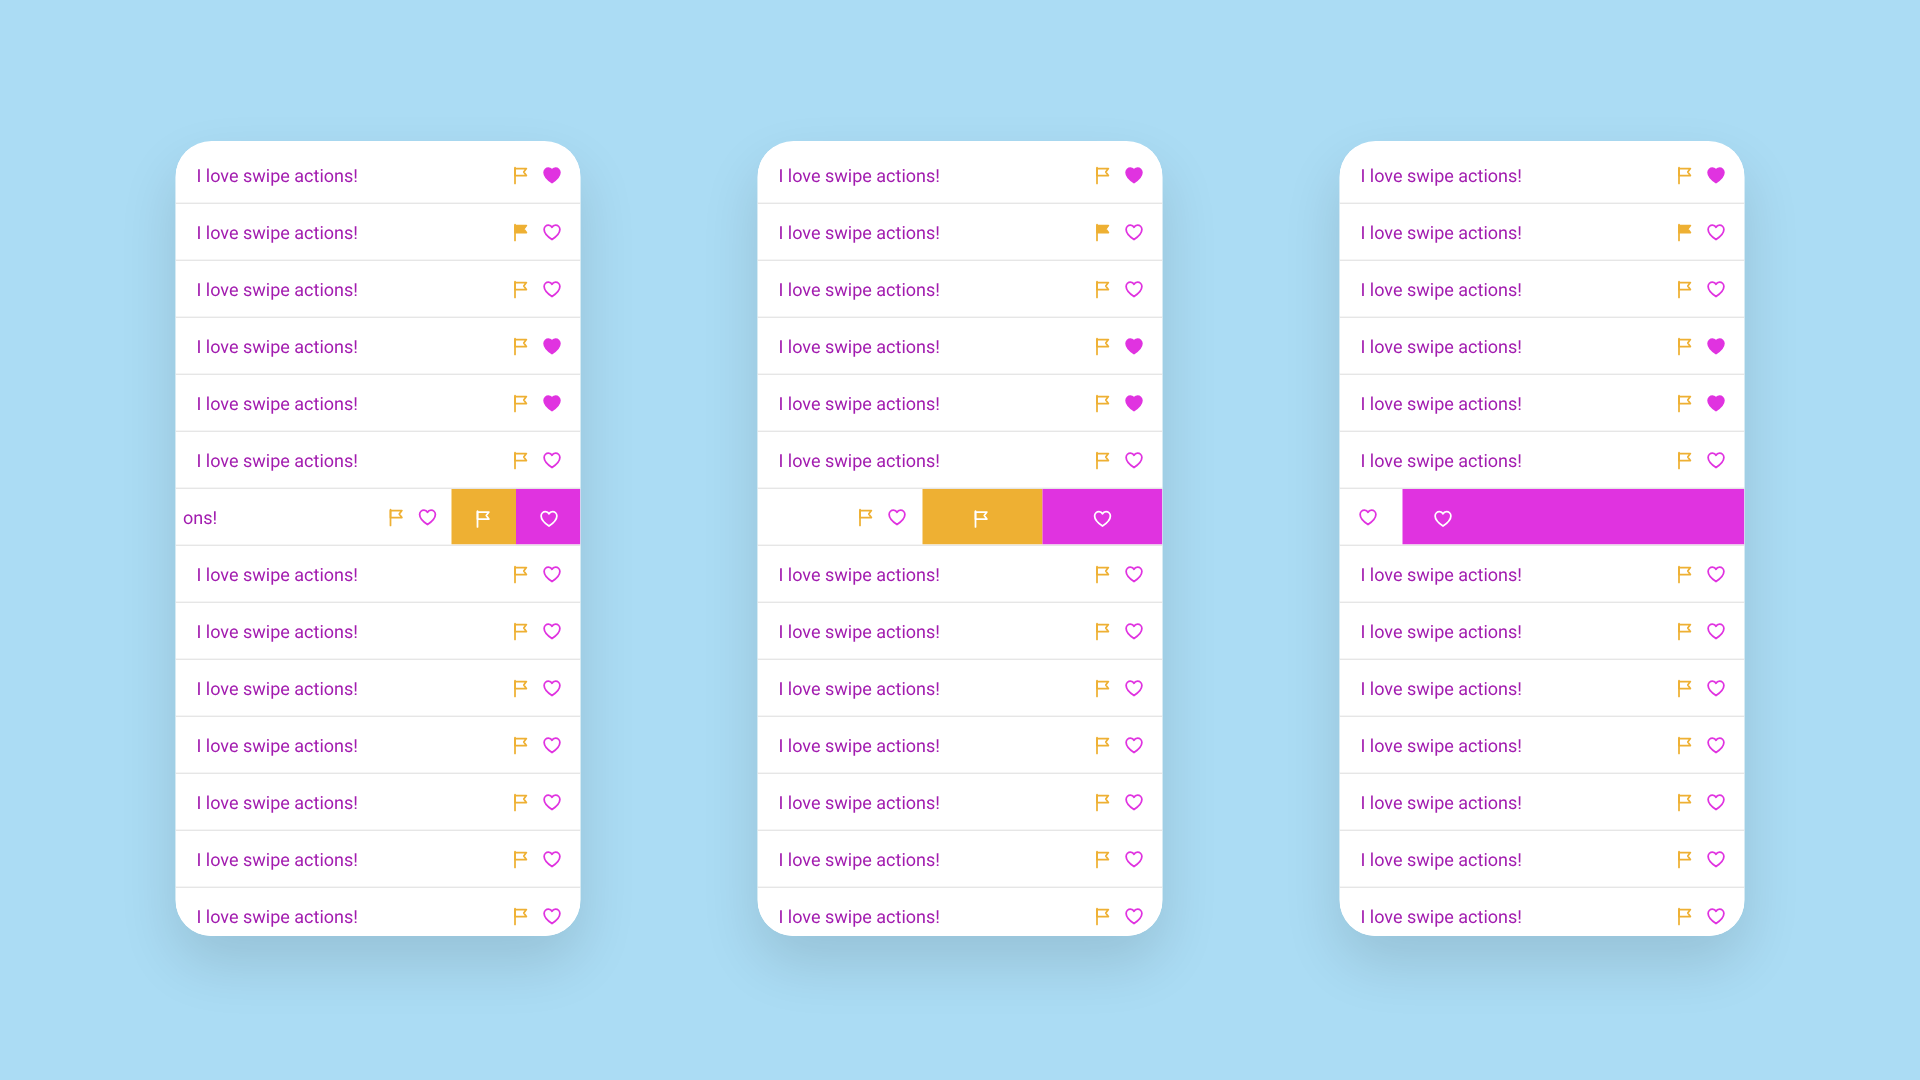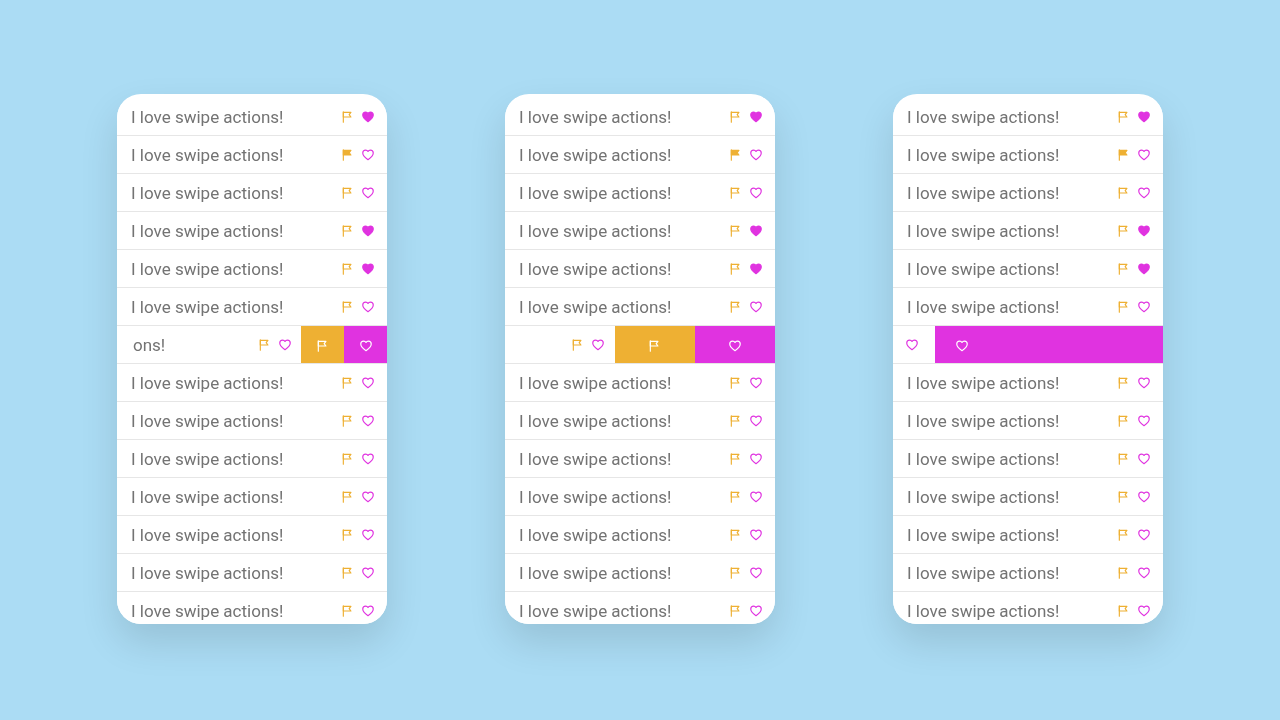--- a/index.html
+++ b/index.html
@@ -43,22 +43,22 @@
   .face {
     position: absolute;
     inset: 0;
     display: flex;
     align-items: center;
     background: #fff;
   }
   .face .txt {
     flex: 1;
     padding-left: 14px;
-    font-size: 17px;
-    color: #737373;
+    font-size: 12px;
+    color: #a21caf;
     white-space: nowrap;
   }
   .face .icons {
     display: flex;
     align-items: center;
     gap: 6px;
     padding-right: 12px;
   }
 
   .actions {
@@ -202,21 +202,21 @@
               </span>
               <span class="ico heart-icon">
                 <svg viewBox="0 0 24 24" width="14" height="14">
     <path d="M12 20 C12 20 3 14 3 8.5 C3 5.5 5.4 3.5 8 3.5 C9.8 3.5 11.3 4.6 12 6 C12.7 4.6 14.2 3.5 16 3.5 C18.6 3.5 21 5.5 21 8.5 C21 14 12 20 12 20 Z" fill="none" stroke="#e033e0" stroke-width="2" stroke-linejoin="round"></path>
   </svg>
               </span>
             </div>
           </div>
         </div>
         <div class="row">
-          <div class="face" style="padding-left: 12px;">
+          <div class="face" style="padding-left: 1px;">
             <div class="txt" style="padding-left: 4px;">ons!</div>
             <div class="icons">
               <span class="ico flag-icon">
                 <svg viewBox="0 0 24 24" width="14" height="14">
     <path d="M4 3 L4 21" stroke="#eeb033" stroke-width="2" fill="none" stroke-linecap="round"></path>
     <path d="M4 4 L17 4 L14 8 L17 12 L4 12 Z" fill="none" stroke="#eeb033" stroke-width="2" stroke-linejoin="round"></path>
   </svg>
               </span>
               <span class="ico heart-icon">
                 <svg viewBox="0 0 24 24" width="14" height="14">

